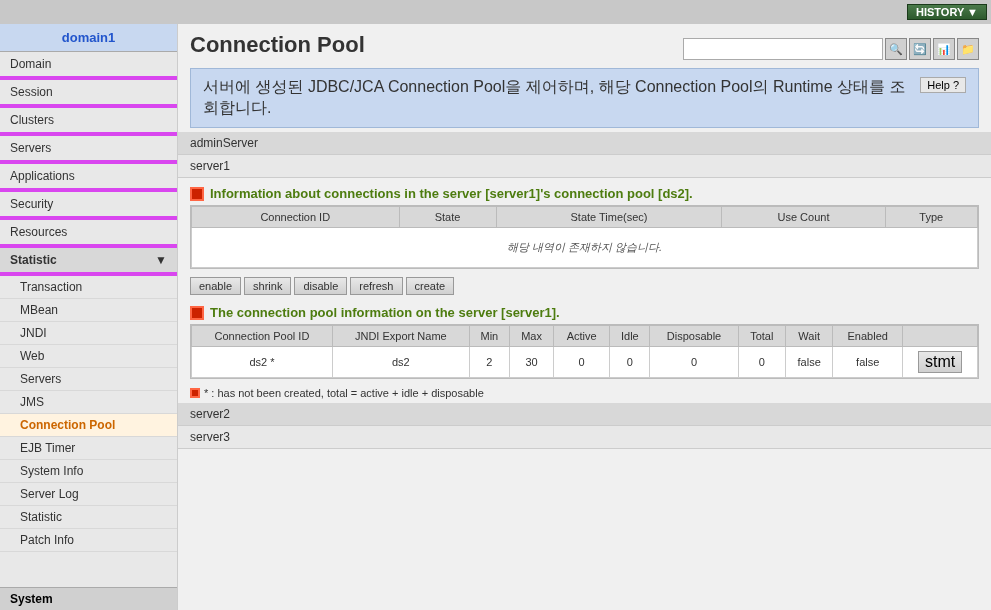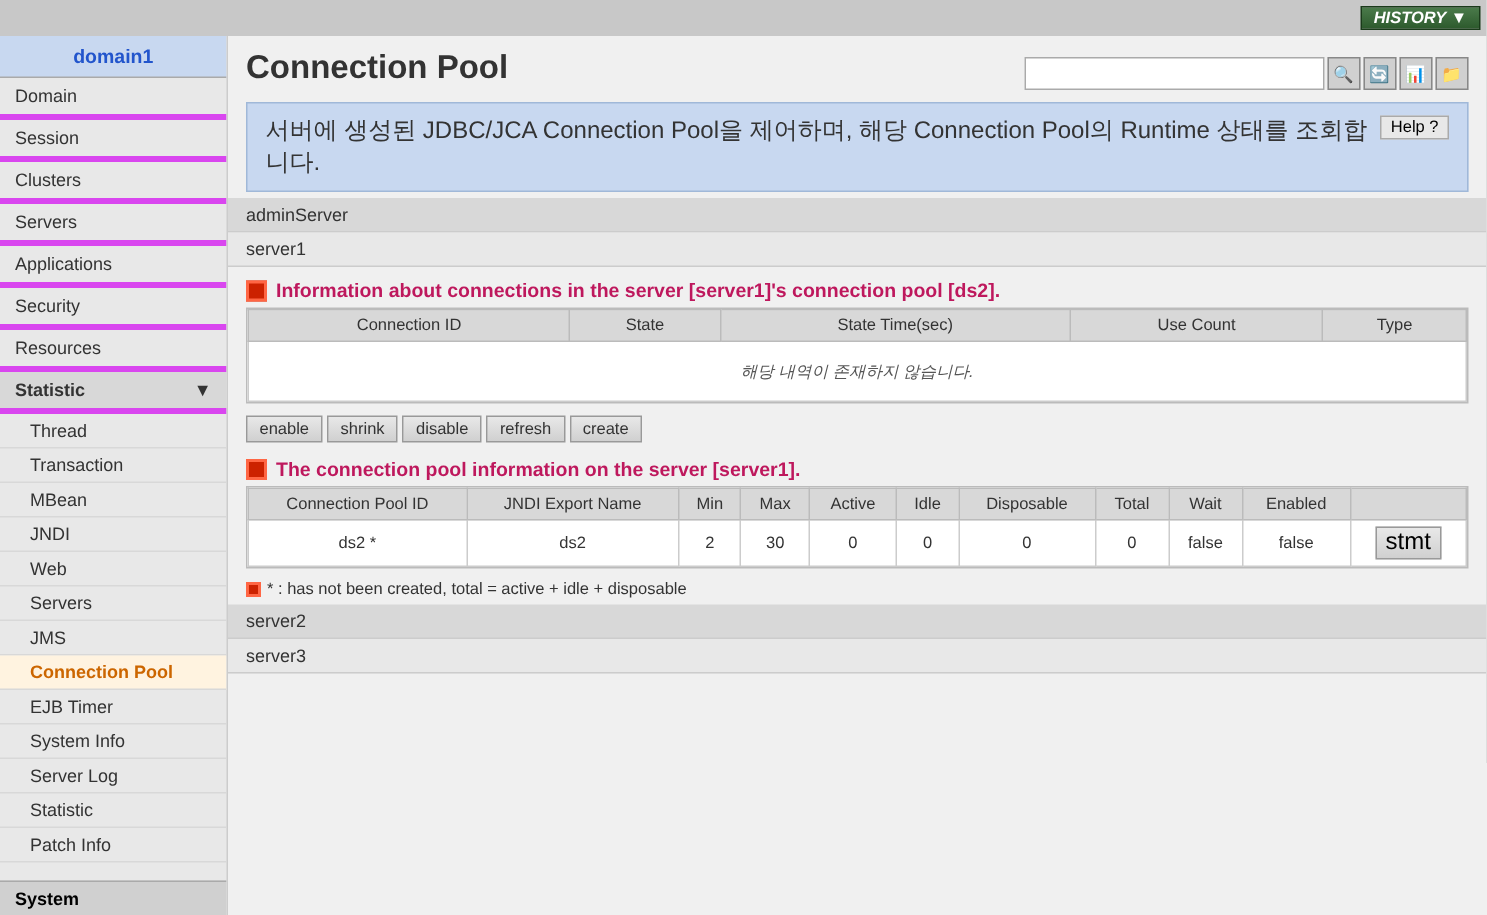--- a/index.html
+++ b/index.html
@@ -18,29 +18,28 @@
       background: linear-gradient(to bottom, #4a7a4a, #2d5a2d);
       color: white;
       font-size: 11px;
       font-weight: bold;
       padding: 1px 8px;
       border: 1px solid #1a3a1a;
       cursor: pointer;
       display: flex;
       align-items: center;
       gap: 4px;
-      font-style: italic;
     }
 
     
     .layout { display: flex; flex: 1; overflow: hidden; }
 
     
     .sidebar {
-      width: 152px;
+      width: 178px;
       background: #e8e8e8;
       border-right: 1px solid #ccc;
       display: flex;
       flex-direction: column;
       overflow-y: auto;
       flex-shrink: 0;
     }
     .sidebar-domain {
       background: #c8d8f0;
       text-align: center;
@@ -156,21 +155,21 @@
     .server-row.alt { background: #e8e8e8; }
 
     
     .section { margin: 8px 12px 4px 12px; }
     .section-title {
       display: flex;
       align-items: center;
       gap: 6px;
       font-size: 13px;
       font-weight: bold;
-      color: #be185d;
+      color: #4d7c0f;
       margin-bottom: 4px;
     }
     .section-icon {
       width: 14px;
       height: 14px;
       background: #cc2200;
       border: 2px solid #ff6644;
       display: inline-block;
       flex-shrink: 0;
     }
@@ -243,21 +242,20 @@
     <div class="sidebar-item">Session</div>
     <div class="sidebar-item">Clusters</div>
     <div class="sidebar-item">Servers</div>
     <div class="sidebar-item">Applications</div>
     <div class="sidebar-item">Security</div>
     <div class="sidebar-item">Resources</div>
     <div class="sidebar-item section-header">
       <span>Statistic</span>
       <span>▼</span>
     </div>
-    <div class="sidebar-sub">Thread</div>
     <div class="sidebar-sub">Transaction</div>
     <div class="sidebar-sub">MBean</div>
     <div class="sidebar-sub">JNDI</div>
     <div class="sidebar-sub">Web</div>
     <div class="sidebar-sub">Servers</div>
     <div class="sidebar-sub">JMS</div>
     <div class="sidebar-sub active">Connection Pool</div>
     <div class="sidebar-sub">EJB Timer</div>
     <div class="sidebar-sub">System Info</div>
     <div class="sidebar-sub">Server Log</div>

